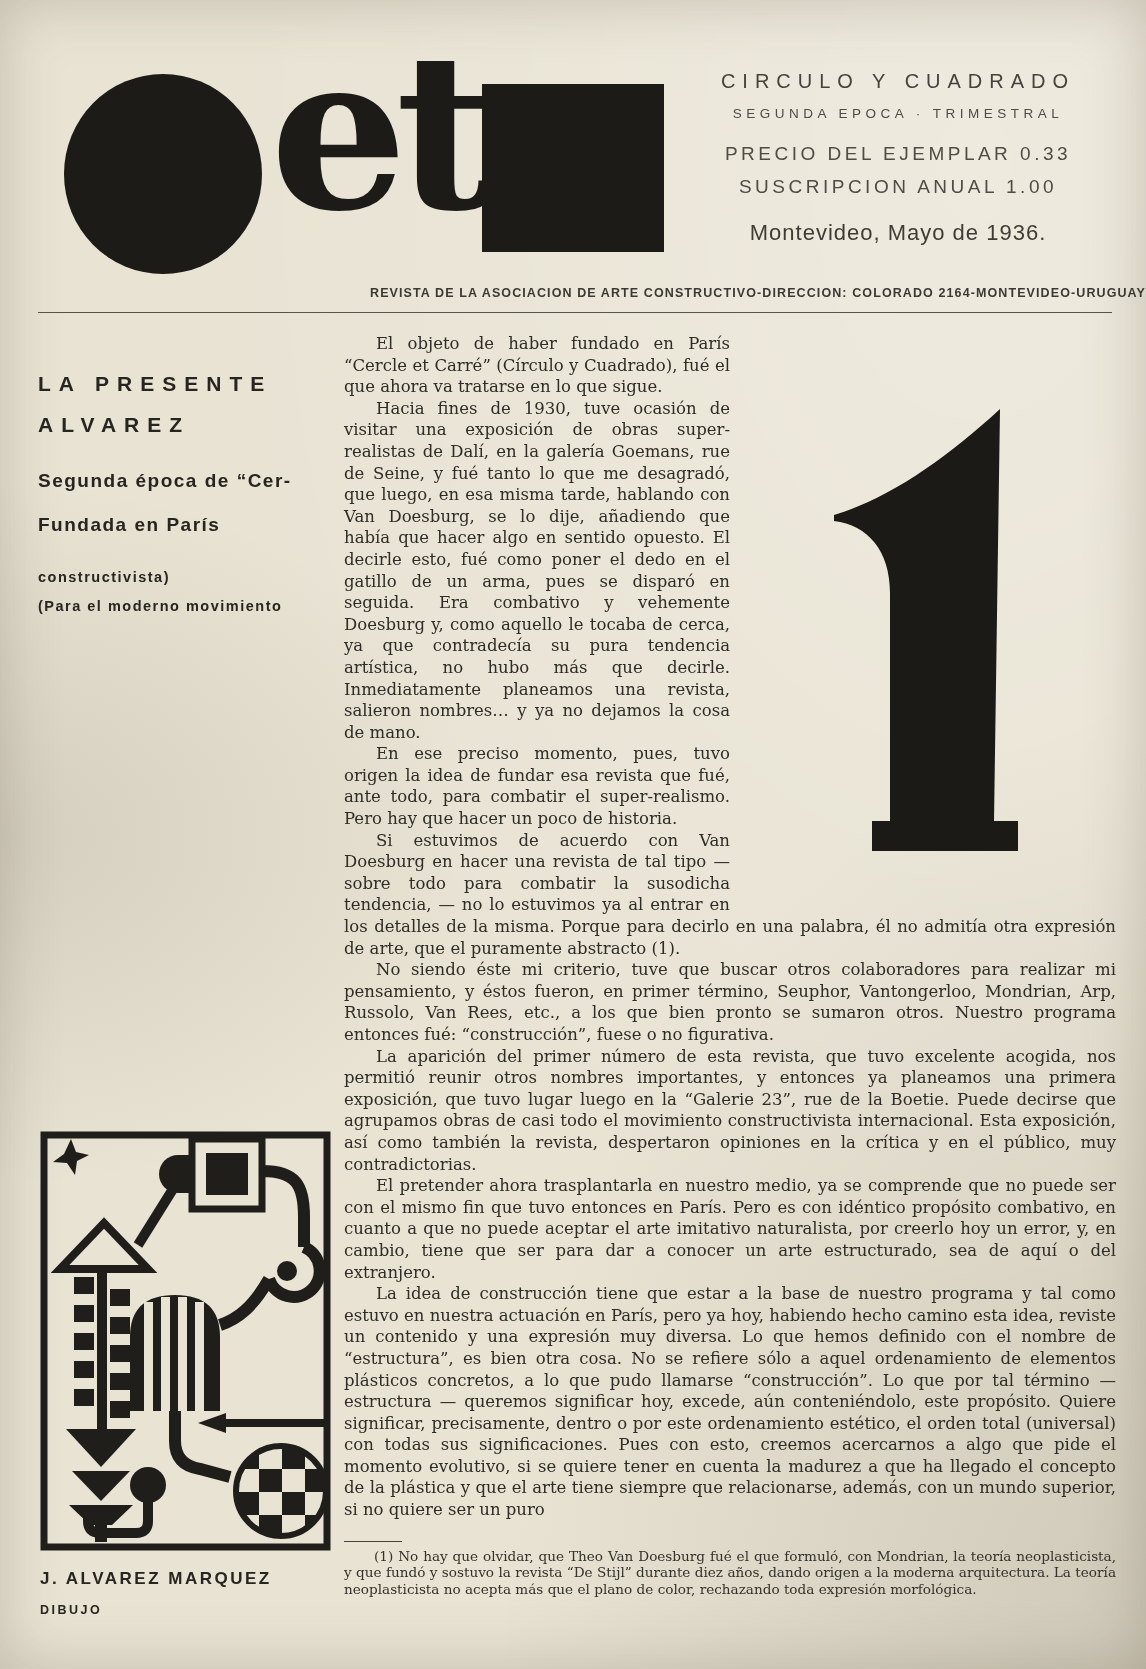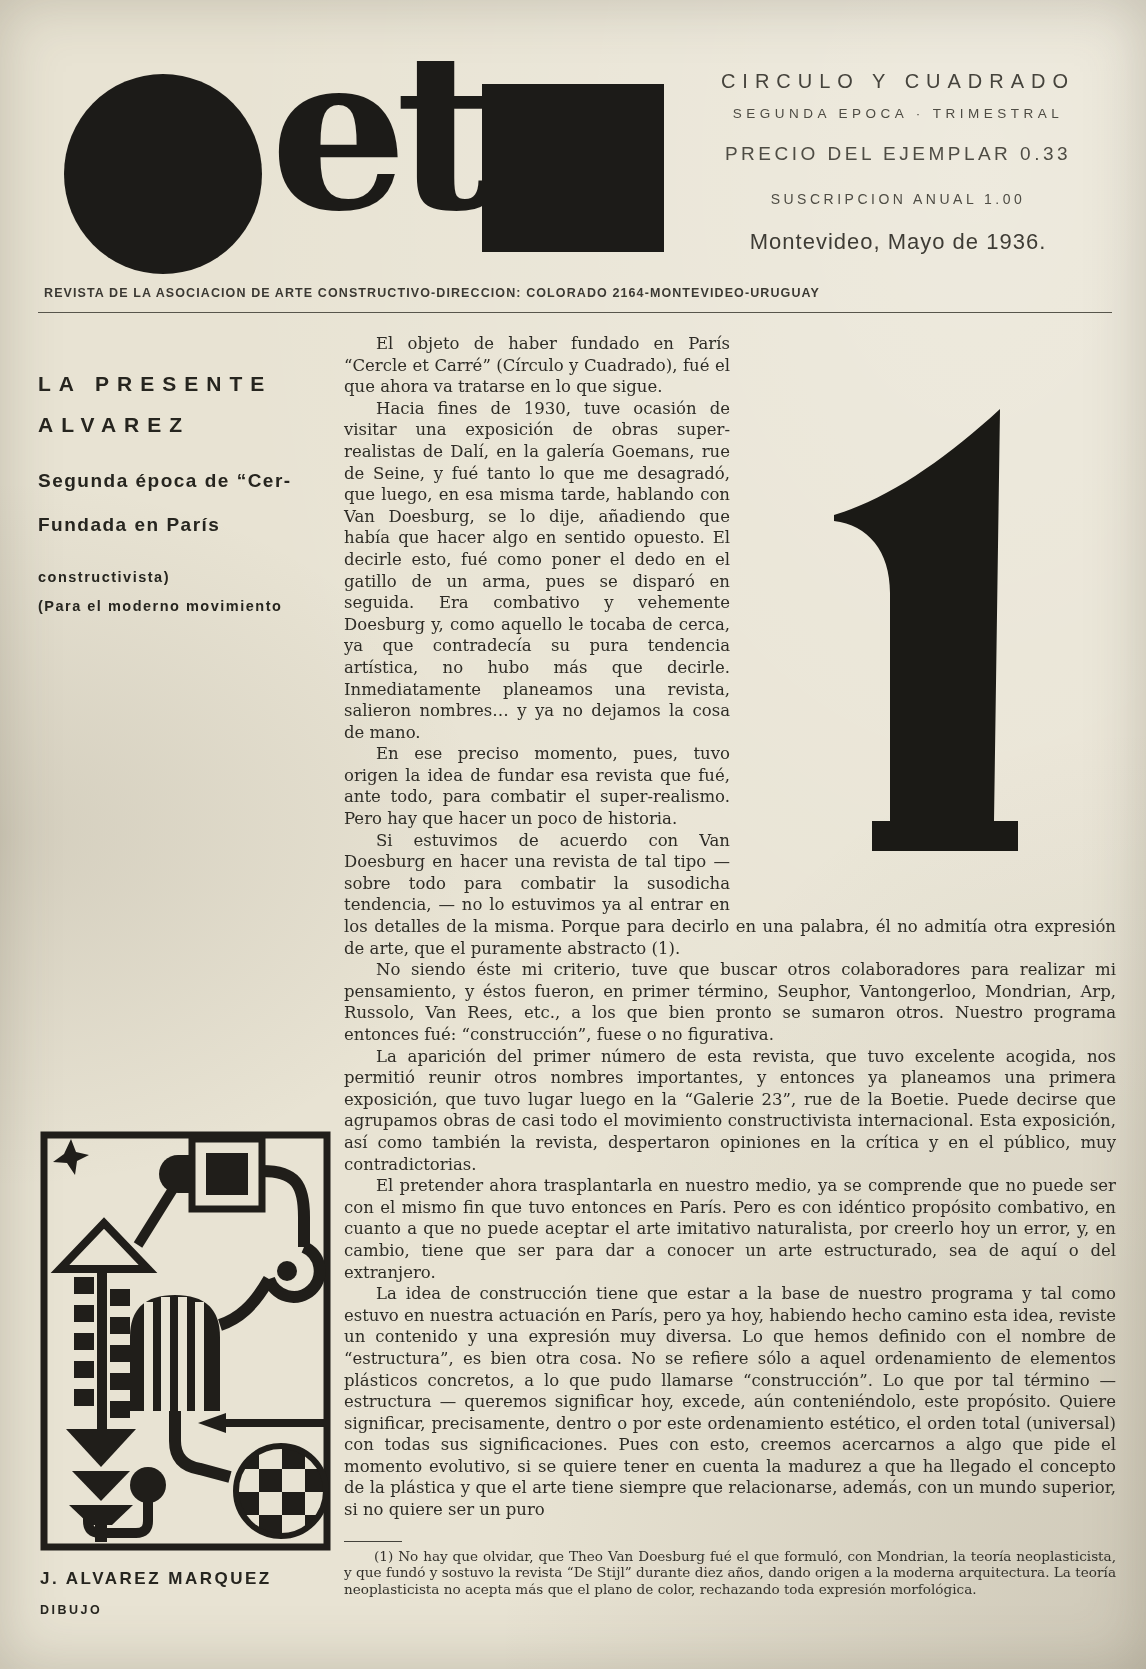--- a/index.html
+++ b/index.html
@@ -22,24 +22,24 @@
   .logo{position:relative;width:640px;height:230px;flex:none;}
   .logo-circle{position:absolute;left:24px;top:30px;width:198px;height:200px;border-radius:50%;background:#1c1b18;}
   .logo-et{position:absolute;left:230px;top:-62px;width:250px;height:300px;
     font-family:"DejaVu Serif", serif;font-weight:bold;font-size:216px;line-height:300px;
     letter-spacing:-12px;color:#1c1b18;}
   .logo-square{position:absolute;left:442px;top:40px;width:182px;height:168px;background:#1c1b18;}
   .mast-right{flex:1;padding-top:26px;text-align:center;font-family:"Liberation Sans", sans-serif;color:#4e4c44;}
   .mr-title{font-size:20px;letter-spacing:7px;color:#45433c;white-space:nowrap;}
   .mr-sub{font-size:13.5px;letter-spacing:4.5px;margin-top:13px;}
   .mr-price{font-size:19px;letter-spacing:3.5px;margin-top:22px;}
-  .mr-susc{font-size:14px;letter-spacing:3.5px;margin-top:26px;}
+  .mr-susc{font-size:19px;letter-spacing:3.5px;margin-top:11px;}
   .mr-date{font-size:22px;letter-spacing:1px;margin-top:22px;color:#3e3c35;}
   .assoc-line{padding:12px 0 0 44px;font-family:"Liberation Sans", sans-serif;
-    font-weight:bold;font-size:12.5px;letter-spacing:1.1px;color:#3b3933;}
+    font-weight:bold;font-size:12.5px;letter-spacing:1.1px;color:#3b3933;text-align:right;}
   .rule{margin:12px 34px 0 38px;border:none;border-top:1.6px solid #57554b;}
   
   .content{display:flex;padding:8px 30px 0 38px;}
   .left-col{flex:none;width:298px;display:flex;flex-direction:column;justify-content:space-between;height:1296px;}
   .title-block{margin-top:42px;text-align:left;font-family:"Liberation Sans", sans-serif;color:#26251f;}
   .tb-main{font-weight:bold;font-size:21px;letter-spacing:8px;line-height:41px;white-space:nowrap;}
   .tb-sub{font-weight:bold;font-size:19px;letter-spacing:1.5px;line-height:44px;margin-top:14px;}
   .tb-note{font-weight:bold;font-size:14.5px;letter-spacing:1.5px;line-height:29px;margin-top:16px;}
   .art-block{width:298px;}
   .art-frame{display:block;}

